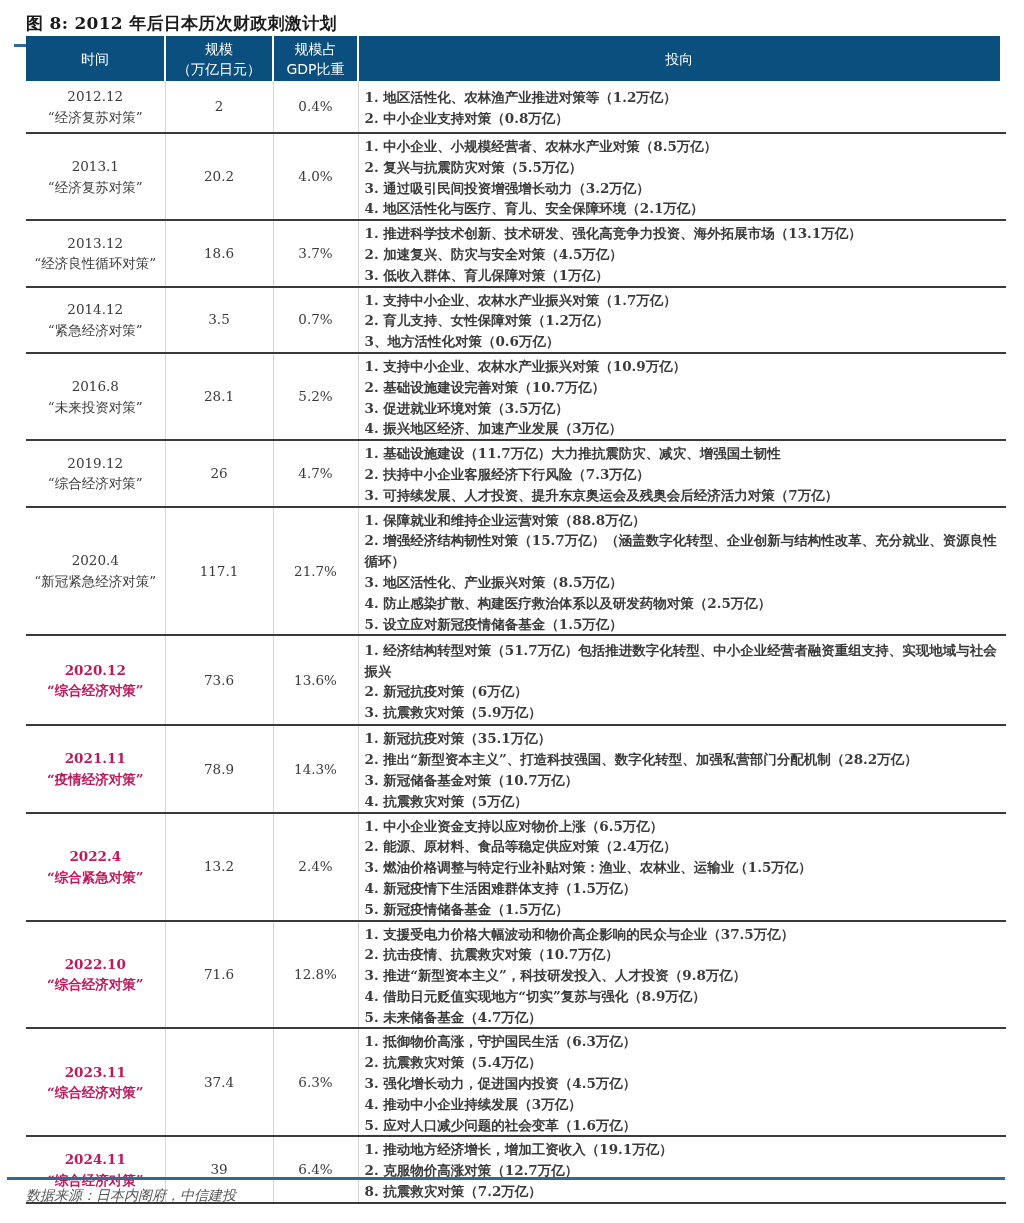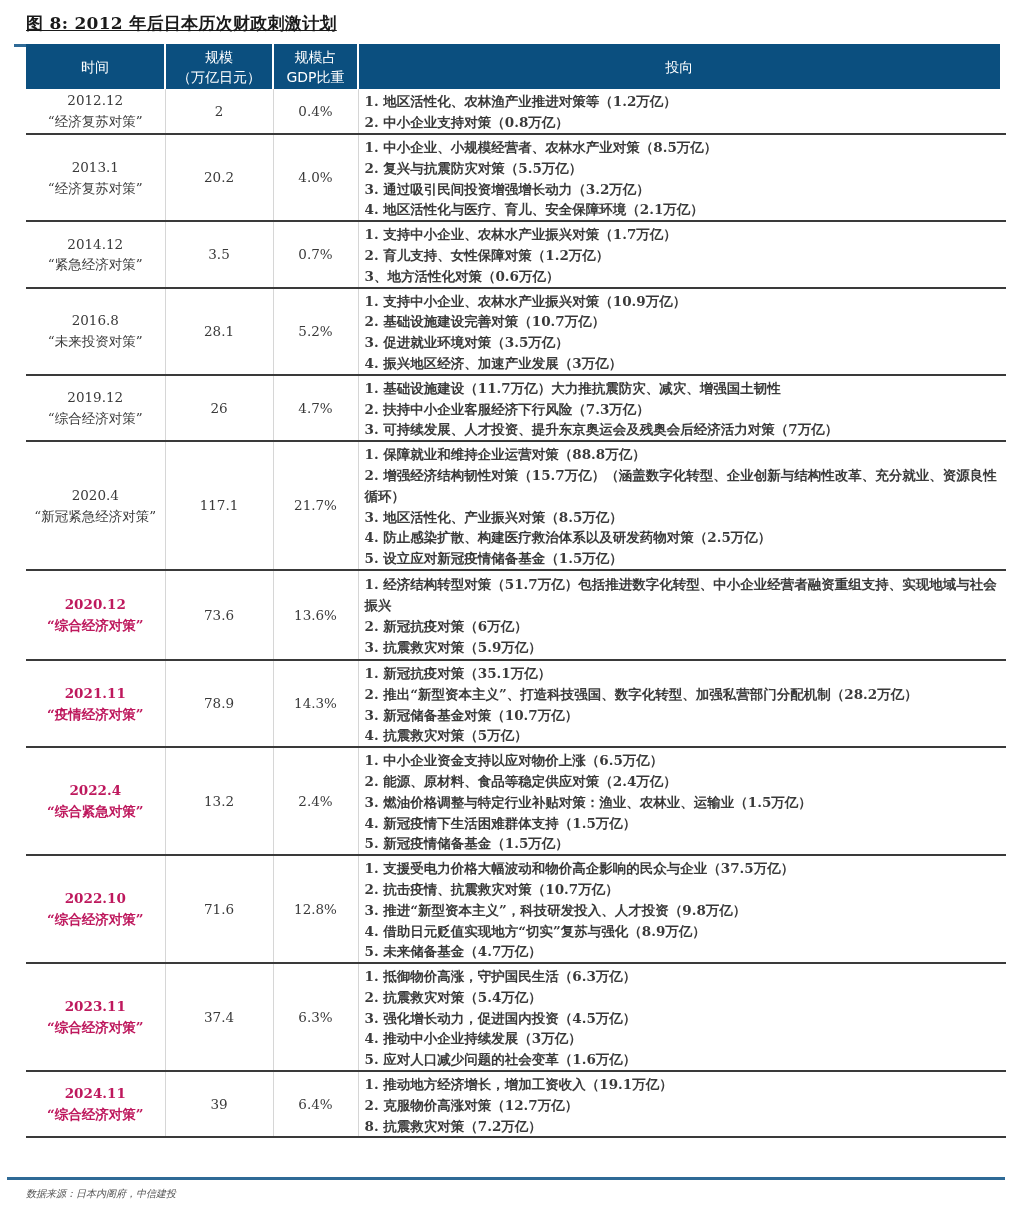--- a/index.html
+++ b/index.html
@@ -4,32 +4,32 @@
 <style>
   html, body { margin: 0; padding: 0; background: #ffffff; }
   body {
     width: 1024px; height: 1223px; position: relative; overflow: hidden;
     font-family: "DejaVu Serif", "Liberation Serif", serif;
     color: #333333;
   }
   .fig-title {
     position: absolute; left: 26px; top: 12px;
     font-family: "DejaVu Serif", "Liberation Serif", serif;
-    font-weight: bold; font-size: 17px; color: #1a1a1a; letter-spacing: 0.3px; text-decoration: underline;
+    font-weight: bold; font-size: 17px; color: #1a1a1a; letter-spacing: 0.3px;
   }
   .rule-top {
     position: absolute; left: 14px; top: 44px; width: 991px; height: 3px;
     background: #2f6a96;
   }
   .rule-bottom {
     position: absolute; left: 7px; top: 1177px; width: 998px; height: 3px;
     background: #2f6a96;
   }
   .table-wrap {
-    position: absolute; left: 26px; top: 44px; width: 980px;
+    position: absolute; left: 26px; top: 36px; width: 980px;
   }
   table {
     border-collapse: collapse; table-layout: fixed; width: 980px;
   }
   col.c-time { width: 139px; }
   col.c-scale { width: 108px; }
   col.c-gdp { width: 85px; }
   col.c-dir { width: 648px; }
   thead th {
     background: #0b4f7f; color: #ffffff;
@@ -46,21 +46,21 @@
     border-right: 1px solid #d6d6d6;
   }
   tbody td.time, tbody td.num { text-align: center; }
   tbody td.time { padding: 0 4px; }
   tbody td.time.bold { font-weight: bold; color: #be185d; }
   tbody td.dir { padding: 2px 6px 0 6px; border-right: none; font-weight: bold; }
   .item { display: block; white-space: normal; }
   .note {
     position: absolute; left: 26px; top: 1187px;
     font-family: "DejaVu Serif", "Liberation Serif", serif;
-    font-style: italic; font-size: 10px; color: #555555;
+    font-style: italic; font-size: 14px; color: #555555;
   }
 </style>
 </head>
 <body>
 
 <div class="fig-title">图 8: 2012 年后日本历次财政刺激计划</div>
 <div class="rule-top"></div>
 
 <div class="table-wrap">
   <table>
@@ -78,21 +78,21 @@
           <div>（万亿日元）</div>
         </th>
         <th>
           <div>规模占</div>
           <div>GDP比重</div>
         </th>
         <th class="last">投向</th>
       </tr>
     </thead>
     <tbody id="tbody">
-        <tr style="height: 45px;">
+        <tr style="height: 52px;">
           <td class="time">
             <div>2012.12</div>
             <div>“经济复苏对策”</div>
           </td>
           <td class="num">2</td>
           <td class="num">0.4%</td>
           <td class="dir">
             <span class="item">1. 地区活性化、农林渔产业推进对策等（1.2万亿）</span>
             <span class="item">2. 中小企业支持对策（0.8万亿）</span>
           </td>
@@ -102,20 +102,33 @@
             <div>2013.1</div>
             <div>“经济复苏对策”</div>
           </td>
           <td class="num">20.2</td>
           <td class="num">4.0%</td>
           <td class="dir">
             <span class="item">1. 中小企业、小规模经营者、农林水产业对策（8.5万亿）</span>
             <span class="item">2. 复兴与抗震防灾对策（5.5万亿）</span>
             <span class="item">3. 通过吸引民间投资增强增长动力（3.2万亿）</span>
             <span class="item">4. 地区活性化与医疗、育儿、安全保障环境（2.1万亿）</span>
+          </td>
+        </tr>
+        <tr style="height: 61px;">
+          <td class="time">
+            <div>2013.12</div>
+            <div>“经济良性循环对策”</div>
+          </td>
+          <td class="num">18.6</td>
+          <td class="num">3.7%</td>
+          <td class="dir">
+            <span class="item">1. 推进科学技术创新、技术研发、强化高竞争力投资、海外拓展市场（13.1万亿）</span>
+            <span class="item">2. 加速复兴、防灾与安全对策（4.5万亿）</span>
+            <span class="item">3. 低收入群体、育儿保障对策（1万亿）</span>
           </td>
         </tr>
         <tr style="height: 62px;">
           <td class="time">
             <div>2014.12</div>
             <div>“紧急经济对策”</div>
           </td>
           <td class="num">3.5</td>
           <td class="num">0.7%</td>
           <td class="dir">

